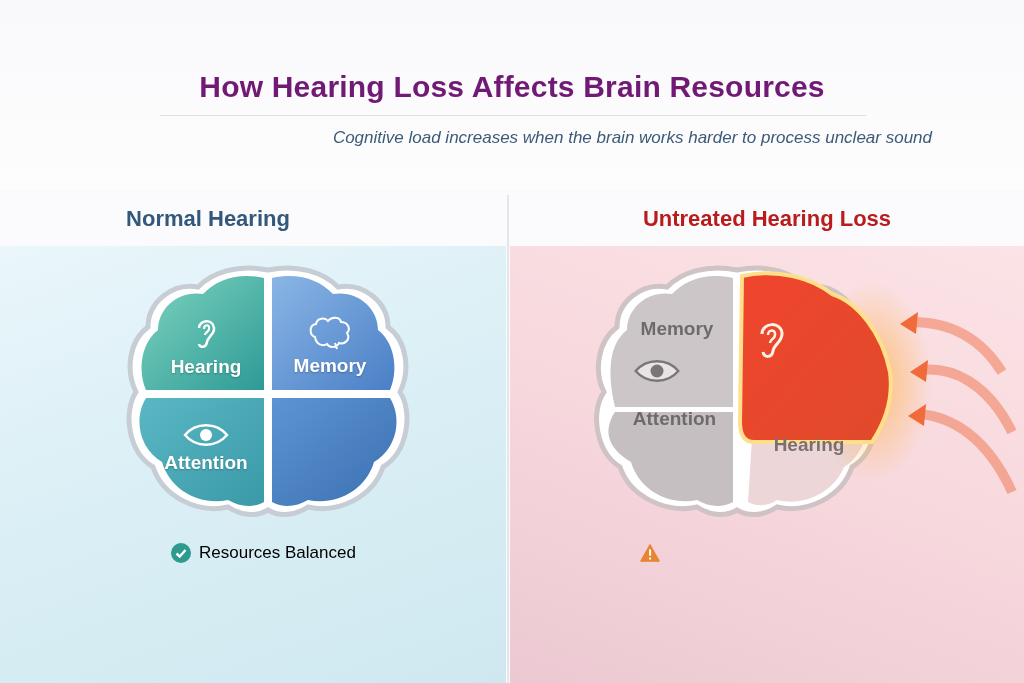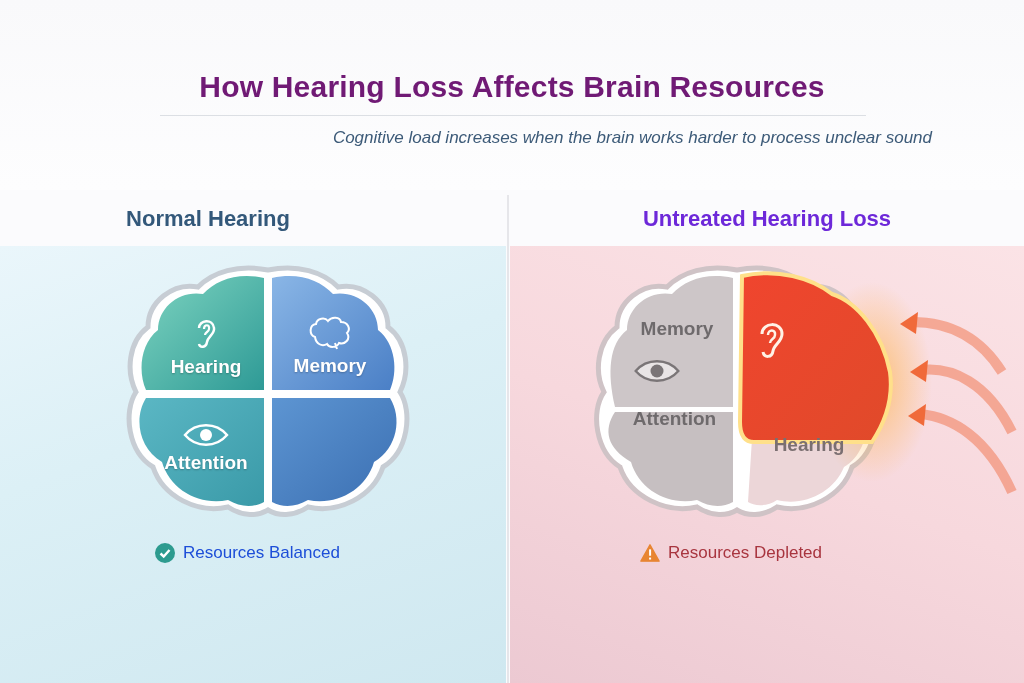--- a/index.html
+++ b/index.html
@@ -8,21 +8,21 @@
   .header{position:absolute;left:0;top:0;width:1024px;height:190px;background:linear-gradient(#f9f9fb,#fdfdfe);}
   .title{position:absolute;left:0;width:1024px;top:70px;text-align:center;font-size:30px;font-weight:bold;color:#701a75;letter-spacing:0.2px;}
   .rule{position:absolute;left:160px;top:115px;width:706px;height:1px;background:#dcdfe4;}
   .subtitle{position:absolute;left:0;width:932px;top:128px;text-align:right;font-size:17px;font-style:italic;color:#3c5a78;}
   .divider{position:absolute;left:507px;top:195px;width:2px;height:488px;background:#e6e6ea;}
   .panel{position:absolute;top:246px;height:437px;}
   .panel.left{left:0;width:506px;background:linear-gradient(160deg,#eaf6fb 0%,#dcf0f6 40%,#cfe8f0 100%);}
   .panel.right{left:510px;width:514px;background:linear-gradient(200deg,#fbe3e6 0%,#f7d8dd 50%,#ecc9d2 100%);}
   .col-title{position:absolute;top:206px;font-size:22px;font-weight:bold;text-align:center;width:416px;}
   .col-title.left{left:0;color:#33587a;}
-  .col-title.right{left:510px;width:514px;color:#6d28d9;}
+  .col-title.right{left:510px;width:514px;color:#b91c1c;}
   .brain{position:absolute;}
   .lobe{position:absolute;display:flex;flex-direction:column;align-items:center;justify-content:center;color:#fff;font-weight:bold;font-size:19px;text-shadow:0 1px 2px rgba(0,0,0,.25);}
   .lobe svg{margin-bottom:4px;}
   .status{position:absolute;top:543px;display:flex;align-items:center;font-size:17px;}
   .status .ic{width:20px;height:20px;margin-right:8px;display:flex;align-items:center;justify-content:center;}
 </style>
 </head>
 <body>
 
 <div class="header"></div>
@@ -127,31 +127,30 @@
     <svg width="32" height="44" viewBox="0 0 32 44">
         <path d="M6 16 C6 4 26 3 26 16 C26 24 18 26 17 33 C16 40 8 40 7 34" fill="none" stroke="#fff2e6" stroke-width="3"></path>
         <path d="M12 17 C12 11 20 11 19 17 C19 21 14 21 14 25" fill="none" stroke="#fff2e6" stroke-width="2.5"></path>
       </svg>
   </div>
   <div class="lobe" style="left:172px;top:168px;width:110px;height:30px;color:#7a6f71;text-shadow:none;">
     <span>Hearing</span>
   </div>
 </div>
 
-<div class="status" style="left:155px;color:#1d4ed8;">
+<div class="status" style="left:171px;color:#000000;">
   <span class="ic">
     <svg width="20" height="20" viewBox="0 0 20 20">
         <circle cx="10" cy="10" r="10" fill="#2d9b8f"></circle>
         <path d="M5.5 10.5 L8.7 13.5 L14.5 7" fill="none" stroke="#fff" stroke-width="2.4"></path>
       </svg>
   </span>
   <span>Resources Balanced</span>
 </div>
 <div class="status" style="left:640px;color:#a8353f;">
   <span class="ic">
     <svg width="22" height="20" viewBox="0 0 22 20">
         <path d="M11 1 L21 19 L1 19 Z" fill="#e88532" stroke="#e88532" stroke-width="1.5" stroke-linejoin="round"></path>
         <rect x="10" y="6" width="2.2" height="7" fill="#fff"></rect>
         <rect x="10" y="15" width="2.2" height="2.2" fill="#fff"></rect>
       </svg>
   </span>
-  <span>Resources Depleted</span>
 </div>
 
 </body></html>

